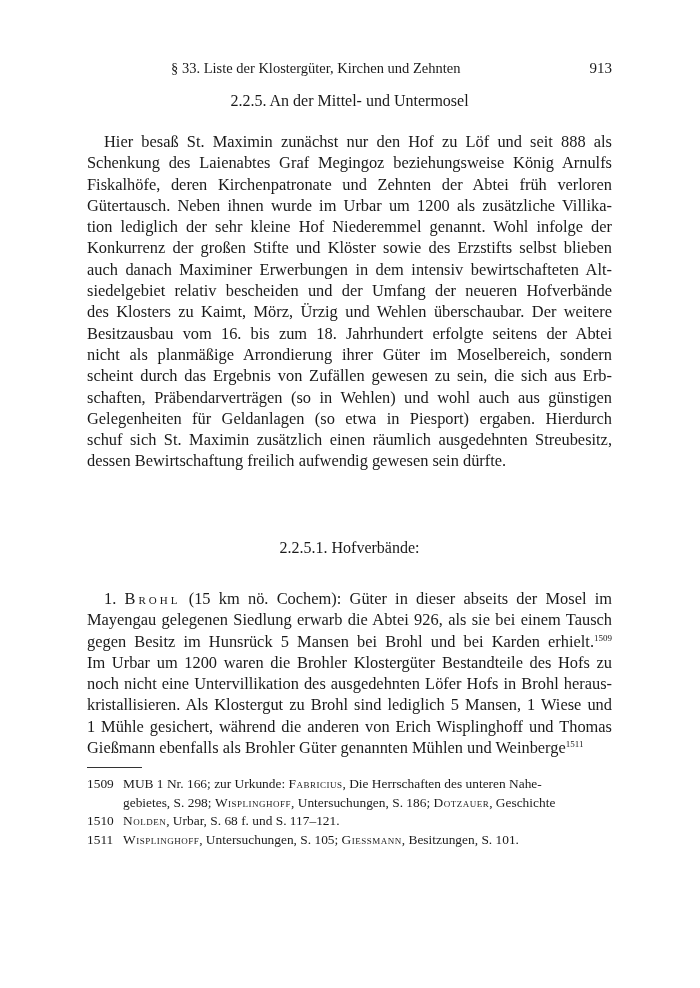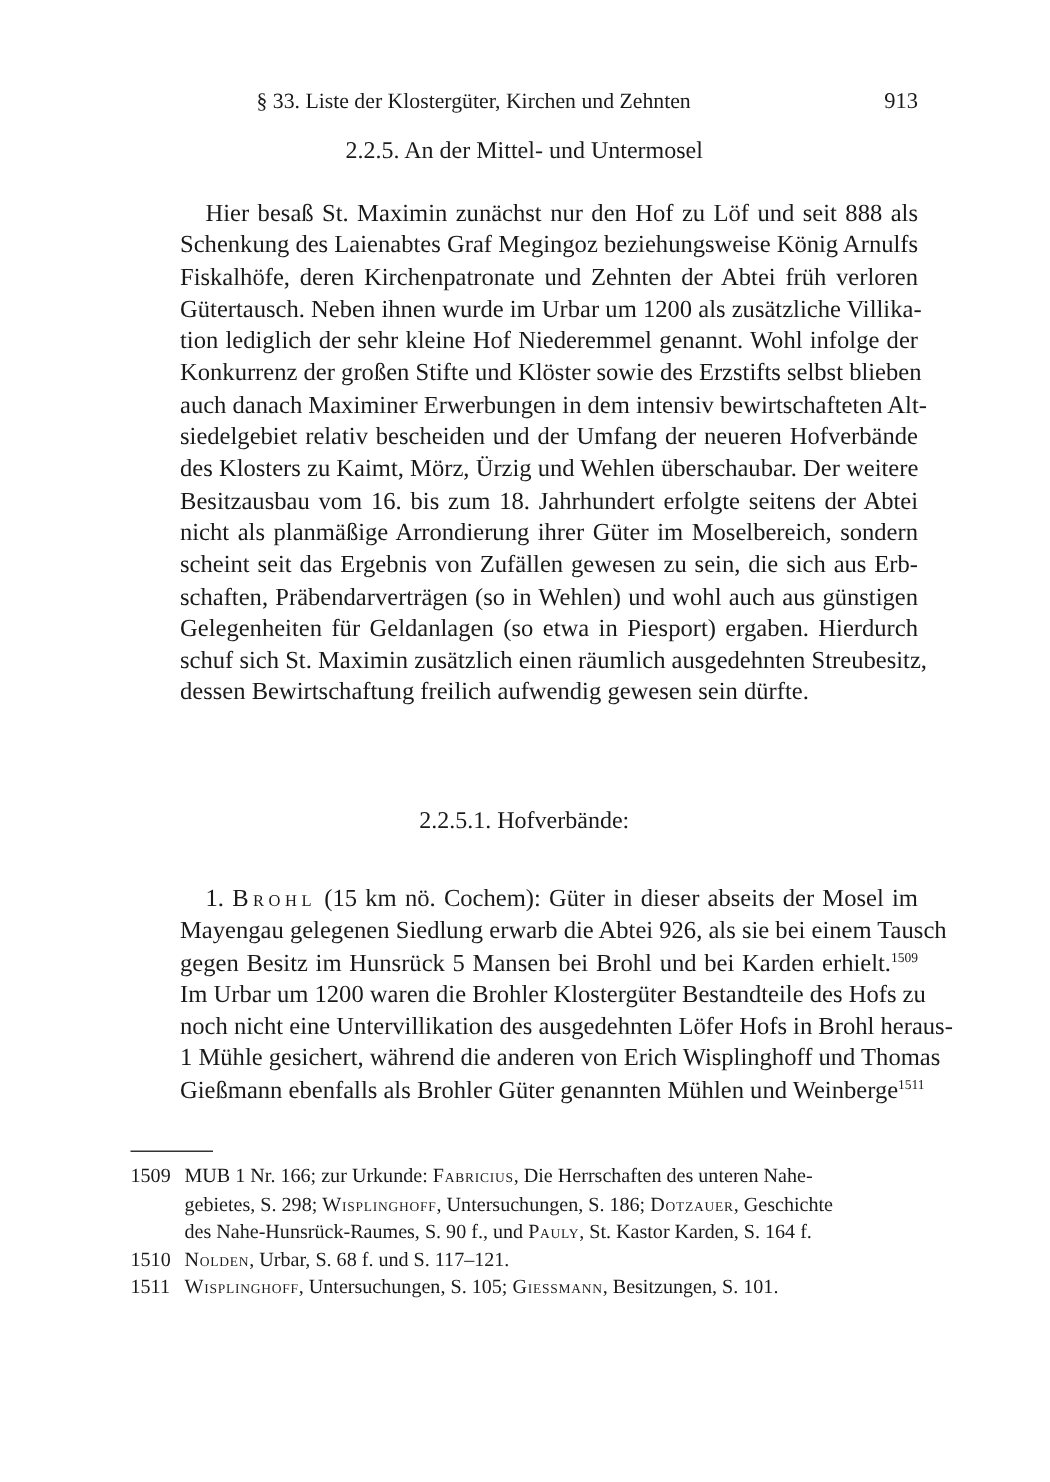--- a/index.html
+++ b/index.html
@@ -6,21 +6,21 @@
     body { width: 700px; height: 988px; position: relative; overflow: hidden;
            font-family: "Liberation Serif", "DejaVu Serif", serif; color: #1a1a1a; }
     .header { position: absolute; top: 60px; left: 87px; width: 525px; height: 20px; }
     .running-title { position: absolute; left: 84px; top: 0; font-size: 14.5px; }
     .page-number { position: absolute; right: 0; top: 0; font-size: 15px; }
     .section-title { position: absolute; left: 87px; width: 525px; text-align: center; font-size: 16px; }
     .t1 { top: 92px; }
     .t2 { top: 539px; }
     .para { position: absolute; left: 87px; width: 525px; font-size: 16.4px; line-height: 21.3px;
             text-align: justify; margin: 0; }
-    .para .line { display: block; text-align: justify; text-align-last: justify; white-space: nowrap; height: 21.3px; margin-left: 33px; }
+    .para .line { display: block; text-align: justify; text-align-last: justify; white-space: nowrap; height: 21.3px; }
     .para .line.last { text-align-last: left; }
     .para .line.indent { padding-left: 17px; }
     .p1 { top: 131px; }
     .p2 { top: 588px; }
     .sc { font-variant: small-caps; letter-spacing: 0.5px; }
     .spaced { letter-spacing: 3px; font-variant: small-caps; }
     sup { font-size: 9px; vertical-align: 6px; line-height: 0; }
     .fn-rule { position: absolute; left: 87px; top: 767px; width: 55px; border-top: 1px solid #333; }
     .footnotes { position: absolute; left: 87px; top: 775px; width: 525px; font-size: 13.4px; line-height: 18.5px; }
     .fn { display: flex; }
@@ -43,48 +43,48 @@
   <span class="line" style="white-space: nowrap; display: block;">Schenkung des Laienabtes Graf Megingoz beziehungsweise König Arnulfs</span>
   <span class="line" style="white-space: nowrap; display: block;">Fiskalhöfe, deren Kirchenpatronate und Zehnten der Abtei früh verloren</span>
   <span class="line" style="white-space: nowrap; display: block;">Gütertausch. Neben ihnen wurde im Urbar um 1200 als zusätzliche Villika-</span>
   <span class="line" style="white-space: nowrap; display: block;">tion lediglich der sehr kleine Hof Niederemmel genannt. Wohl infolge der</span>
   <span class="line" style="white-space: nowrap; display: block;">Konkurrenz der großen Stifte und Klöster sowie des Erzstifts selbst blieben</span>
   <span class="line" style="white-space: nowrap; display: block;">auch danach Maximiner Erwerbungen in dem intensiv bewirtschafteten Alt-</span>
   <span class="line" style="white-space: nowrap; display: block;">siedelgebiet relativ bescheiden und der Umfang der neueren Hofverbände</span>
   <span class="line" style="white-space: nowrap; display: block;">des Klosters zu Kaimt, Mörz, Ürzig und Wehlen überschaubar. Der weitere</span>
   <span class="line" style="white-space: nowrap; display: block;">Besitzausbau vom 16. bis zum 18. Jahrhundert erfolgte seitens der Abtei</span>
   <span class="line" style="white-space: nowrap; display: block;">nicht als planmäßige Arrondierung ihrer Güter im Moselbereich, sondern</span>
-  <span class="line" style="white-space: nowrap; display: block;">scheint seit das Ergebnis von Zufällen gewesen zu sein, die sich aus Erb-</span>
+  <span class="line" style="white-space: nowrap; display: block;">scheint durch das Ergebnis von Zufällen gewesen zu sein, die sich aus Erb-</span>
   <span class="line" style="white-space: nowrap; display: block;">schaften, Präbendarverträgen (so in Wehlen) und wohl auch aus günstigen</span>
   <span class="line" style="white-space: nowrap; display: block;">Gelegenheiten für Geldanlagen (so etwa in Piesport) ergaben. Hierdurch</span>
   <span class="line" style="white-space: nowrap; display: block;">schuf sich St. Maximin zusätzlich einen räumlich ausgedehnten Streubesitz,</span>
   <span class="line last">dessen Bewirtschaftung freilich aufwendig gewesen sein dürfte.</span>
 </div>
 
 <div class="section-title t2">2.2.5.1. Hofverbände:</div>
 
 <div class="para p2">
   <span class="line indent" style="white-space: nowrap; display: block;"><span>1.</span> <span class="spaced">Brohl</span> <span>(15 km nö. Cochem): Güter in dieser abseits der Mosel im</span></span>
   <span class="line" style="white-space: nowrap; display: block;">Mayengau gelegenen Siedlung erwarb die Abtei 926, als sie bei einem Tausch</span>
   <span class="line" style="white-space: nowrap; display: block;"><span>gegen Besitz im Hunsrück 5 Mansen bei Brohl und bei Karden erhielt.</span><sup>1509</sup></span>
   <span class="line" style="white-space: nowrap; display: block;">Im Urbar um 1200 waren die Brohler Klostergüter Bestandteile des Hofs zu</span>
   <span class="line" style="white-space: nowrap; display: block;">noch nicht eine Untervillikation des ausgedehnten Löfer Hofs in Brohl heraus-</span>
+  <span class="line" style="white-space: nowrap; display: block;">kristallisieren. Als Klostergut zu Brohl sind lediglich 5 Mansen, 1 Wiese und</span>
   <span class="line" style="white-space: nowrap; display: block;">1 Mühle gesichert, während die anderen von Erich Wisplinghoff und Thomas</span>
   <span class="line last"><span>Gießmann ebenfalls als Brohler Güter genannten Mühlen und Weinberge</span><sup>1511</sup></span>
 </div>
 
 <div class="fn-rule"></div>
 
 <div class="footnotes">
   <div class="fn">
     <span class="fn-num">1509</span>
     <span class="fn-text">
       <span class="line"><span>MUB 1 Nr. 166; zur Urkunde: </span><span class="sc">Fabricius</span><span>, Die Herrschaften des unteren Nahe-</span></span>
       <span class="line"><span>gebietes, S. 298; </span><span class="sc">Wisplinghoff</span><span>, Untersuchungen, S. 186; </span><span class="sc">Dotzauer</span><span>, Geschichte</span></span>
-      <span class="line"><span>des Nahe-Hunsrück-Raumes, S. 90 f., und </span><span class="sc">Pauly</span><span>, St. Kastor Karden, S. 164 f.</span></span>
     </span>
   </div>
   <div class="fn">
     <span class="fn-num">1510</span>
     <span class="fn-text">
       <span class="line"><span class="sc">Nolden</span><span>, Urbar, S. 68 f. und S. 117–121.</span></span>
     </span>
   </div>
   <div class="fn">
     <span class="fn-num">1511</span>

